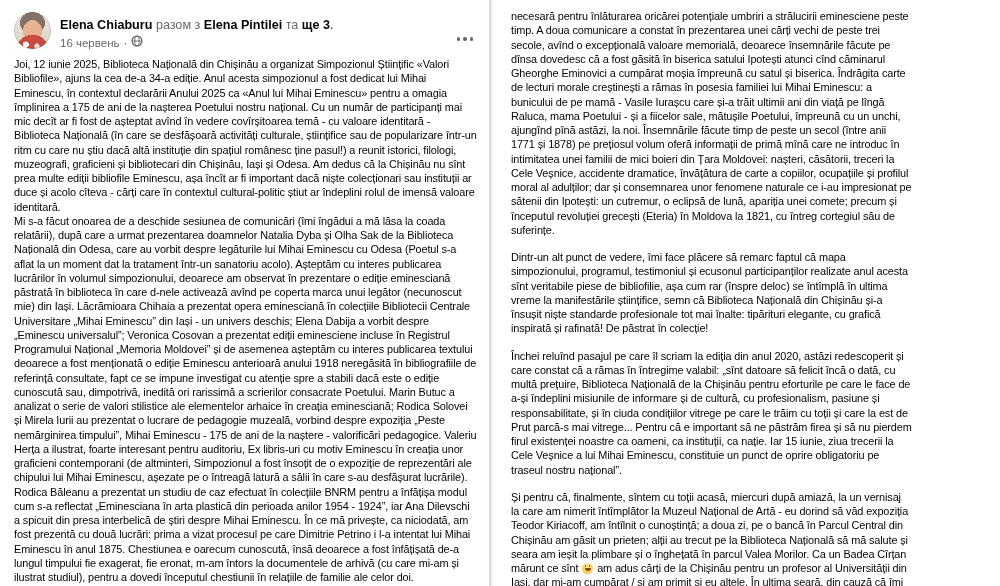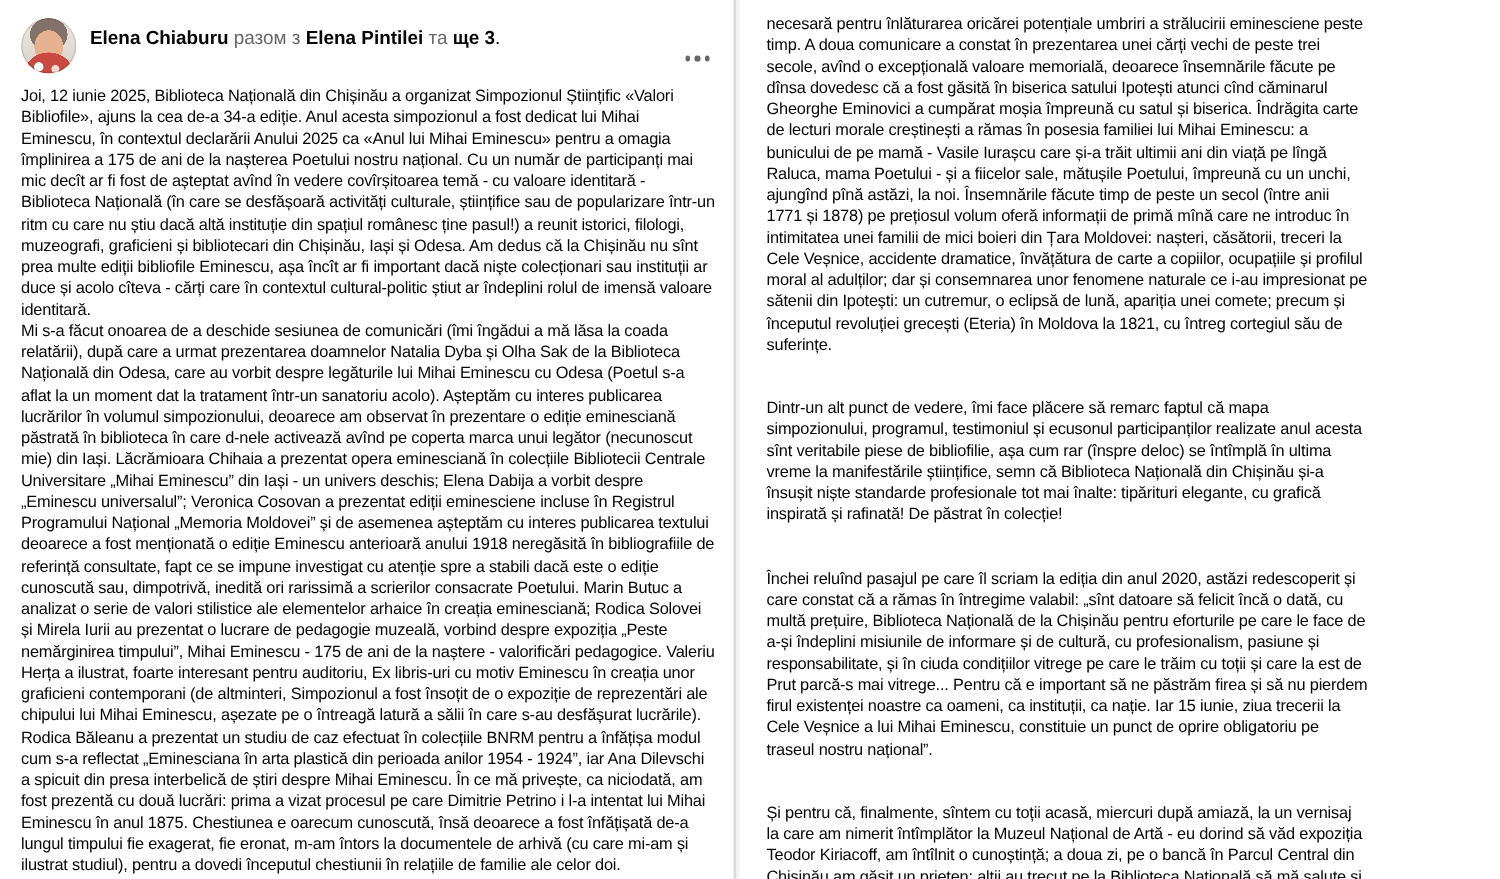--- a/index.html
+++ b/index.html
@@ -36,21 +36,21 @@
   .meta-line a{color:#65676b;text-decoration:none;cursor:pointer;}
   .globe{display:inline-block;vertical-align:middle;}
   .menu-btn{position:absolute;right:12px;top:22px;display:flex;gap:3px;padding:4px;cursor:pointer;}
   .menu-btn i{width:3.5px;height:3.5px;border-radius:50%;background:#65676b;display:block;}
 
   
   .post-text{color:#050505;font-size:10.9px;line-height:14.25px;letter-spacing:-0.12px;}
   .pane-left .post-text{margin:4px 11px 0 14px;}
   .pane-right .post-text{margin:9px 14px 0 17px;}
   .post-text p{margin:0;}
-  .post-text p.gap{margin-top:28px;}
+  .post-text p.gap{margin-top:13px;}
 
   
   .emoji{
     display:inline-block;width:11px;height:11px;border-radius:50%;
     background:radial-gradient(circle at 50% 35%,#ffe082 0 30%,#f7c04b 75%,#eda728 100%);
     position:relative;vertical-align:-1.5px;margin:0 1px;
   }
   .emoji::before{
     content:"";position:absolute;left:2.6px;top:2.8px;width:1.6px;height:1.8px;border-radius:50%;
     background:#7a4f01;box-shadow:4.2px 0 0 #7a4f01;
@@ -69,20 +69,31 @@
     <div class="header">
       <div class="avatar"></div>
       <div class="head-text">
         <div class="name-line">
           <span class="b">Elena Chiaburu</span>
           <span class="muted">разом з</span>
           <span class="b">Elena Pintilei</span>
           <span class="muted">та</span>
           <span class="b">ще 3</span><span>.</span>
         </div>
+        <div class="meta-line">
+          <a>16 червень</a>
+          <span>·</span>
+          <span class="globe">
+            <svg width="12" height="12" viewBox="0 0 16 16">
+              <circle cx="8" cy="8" r="6.6" fill="none" stroke="#65676b" stroke-width="1.6"></circle>
+              <ellipse cx="8" cy="8" rx="3" ry="6.6" fill="none" stroke="#65676b" stroke-width="1.2"></ellipse>
+              <line x1="1.4" y1="8" x2="14.6" y2="8" stroke="#65676b" stroke-width="1.2"></line>
+            </svg>
+          </span>
+        </div>
       </div>
       <div class="menu-btn" title="">
         <i></i>
           <i></i>
           <i></i>
       </div>
     </div>
     <div class="post-text">
         <p>Joi, 12 iunie 2025, Biblioteca Națională din Chișinău a organizat Simpozionul Științific «Valori Bibliofile», ajuns la cea de-a 34-a ediție. Anul acesta simpozionul a fost dedicat lui Mihai Eminescu, în contextul declarării Anului 2025 ca «Anul lui Mihai Eminescu» pentru a omagia împlinirea a 175 de ani de la nașterea Poetului nostru național. Cu un număr de participanți mai mic decît ar fi fost de așteptat avînd în vedere covîrșitoarea temă - cu valoare identitară - Biblioteca Națională (în care se desfășoară activități culturale, științifice sau de popularizare într-un ritm cu care nu știu dacă altă instituție din spațiul românesc ține pasul!) a reunit istorici, filologi, muzeografi, graficieni și bibliotecari din Chișinău, Iași și Odesa. Am dedus că la Chișinău nu sînt prea multe ediții bibliofile Eminescu, așa încît ar fi important dacă niște colecționari sau instituții ar duce și acolo cîteva - cărți care în contextul cultural-politic știut ar îndeplini rolul de imensă valoare identitară.</p>
         <p>Mi s-a făcut onoarea de a deschide sesiunea de comunicări (îmi îngădui a mă lăsa la coada relatării), după care a urmat prezentarea doamnelor Natalia Dyba și Olha Sak de la Biblioteca Națională din Odesa, care au vorbit despre legăturile lui Mihai Eminescu cu Odesa (Poetul s-a aflat la un moment dat la tratament într-un sanatoriu acolo). Așteptăm cu interes publicarea lucrărilor în volumul simpozionului, deoarece am observat în prezentare o ediție eminesciană păstrată în biblioteca în care d-nele activează avînd pe coperta marca unui legător (necunoscut mie) din Iași. Lăcrămioara Chihaia a prezentat opera eminesciană în colecțiile Bibliotecii Centrale Universitare „Mihai Eminescu” din Iași - un univers deschis; Elena Dabija a vorbit despre „Eminescu universalul”; Veronica Cosovan a prezentat ediții eminesciene incluse în Registrul Programului Național „Memoria Moldovei” și de asemenea așteptăm cu interes publicarea textului deoarece a fost menționată o ediție Eminescu anterioară anului 1918 neregăsită în bibliografiile de referință consultate, fapt ce se impune investigat cu atenție spre a stabili dacă este o ediție cunoscută sau, dimpotrivă, inedită ori rarissimă a scrierilor consacrate Poetului. Marin Butuc a analizat o serie de valori stilistice ale elementelor arhaice în creația eminesciană; Rodica Solovei și Mirela Iurii au prezentat o lucrare de pedagogie muzeală, vorbind despre expoziția „Peste nemărginirea timpului”, Mihai Eminescu - 175 de ani de la naștere - valorificări pedagogice. Valeriu Herța a ilustrat, foarte interesant pentru auditoriu, Ex libris-uri cu motiv Eminescu în creația unor graficieni contemporani (de altminteri, Simpozionul a fost însoțit de o expoziție de reprezentări ale chipului lui Mihai Eminescu, așezate pe o întreagă latură a sălii în care s-au desfășurat lucrările). Rodica Băleanu a prezentat un studiu de caz efectuat în colecțiile BNRM pentru a înfățișa modul cum s-a reflectat „Eminesciana în arta plastică din perioada anilor 1954 - 1924”, iar Ana Dilevschi a spicuit din presa interbelică de știri despre Mihai Eminescu. În ce mă privește, ca niciodată, am fost prezentă cu două lucrări: prima a vizat procesul pe care Dimitrie Petrino i l-a intentat lui Mihai Eminescu în anul 1875. Chestiunea e oarecum cunoscută, însă deoarece a fost înfățișată de-a lungul timpului fie exagerat, fie eronat, m-am întors la documentele de arhivă (cu care mi-am și ilustrat studiul), pentru a dovedi începutul chestiunii în relațiile de familie ale celor doi. Documentele care atestă această istorie sînt păstrate la Arhivele Statului din Iași, plasarea lor în contextul istoric adecvat fiind</p>

